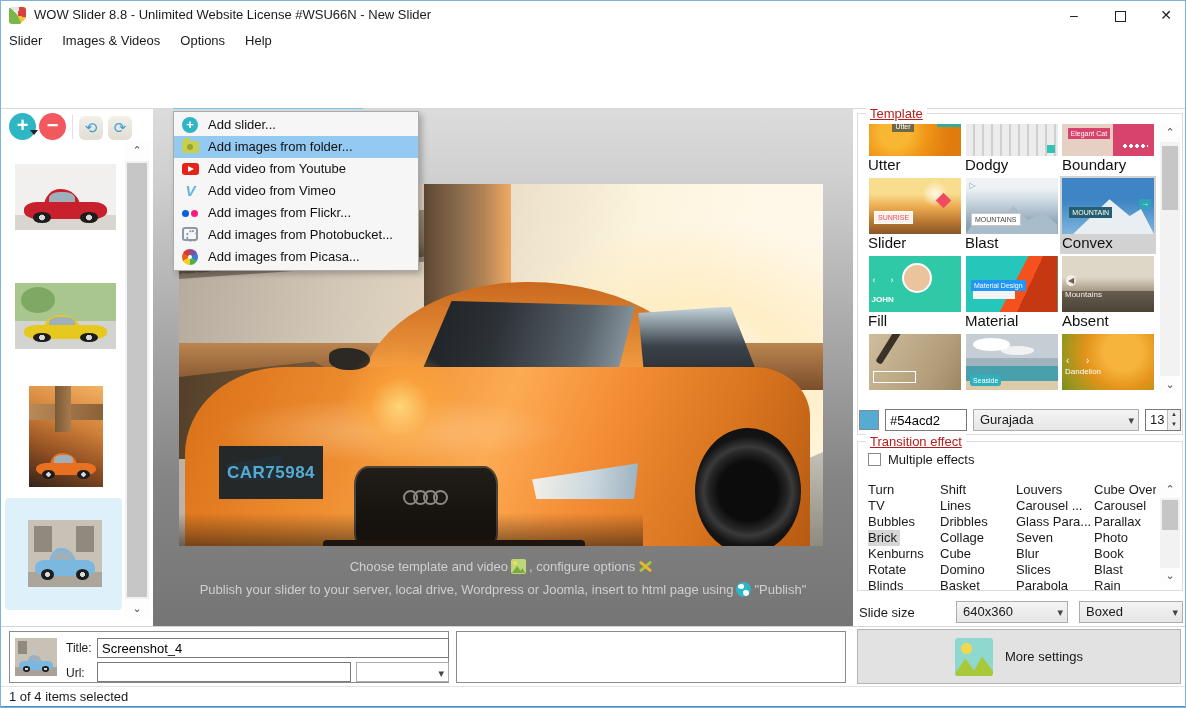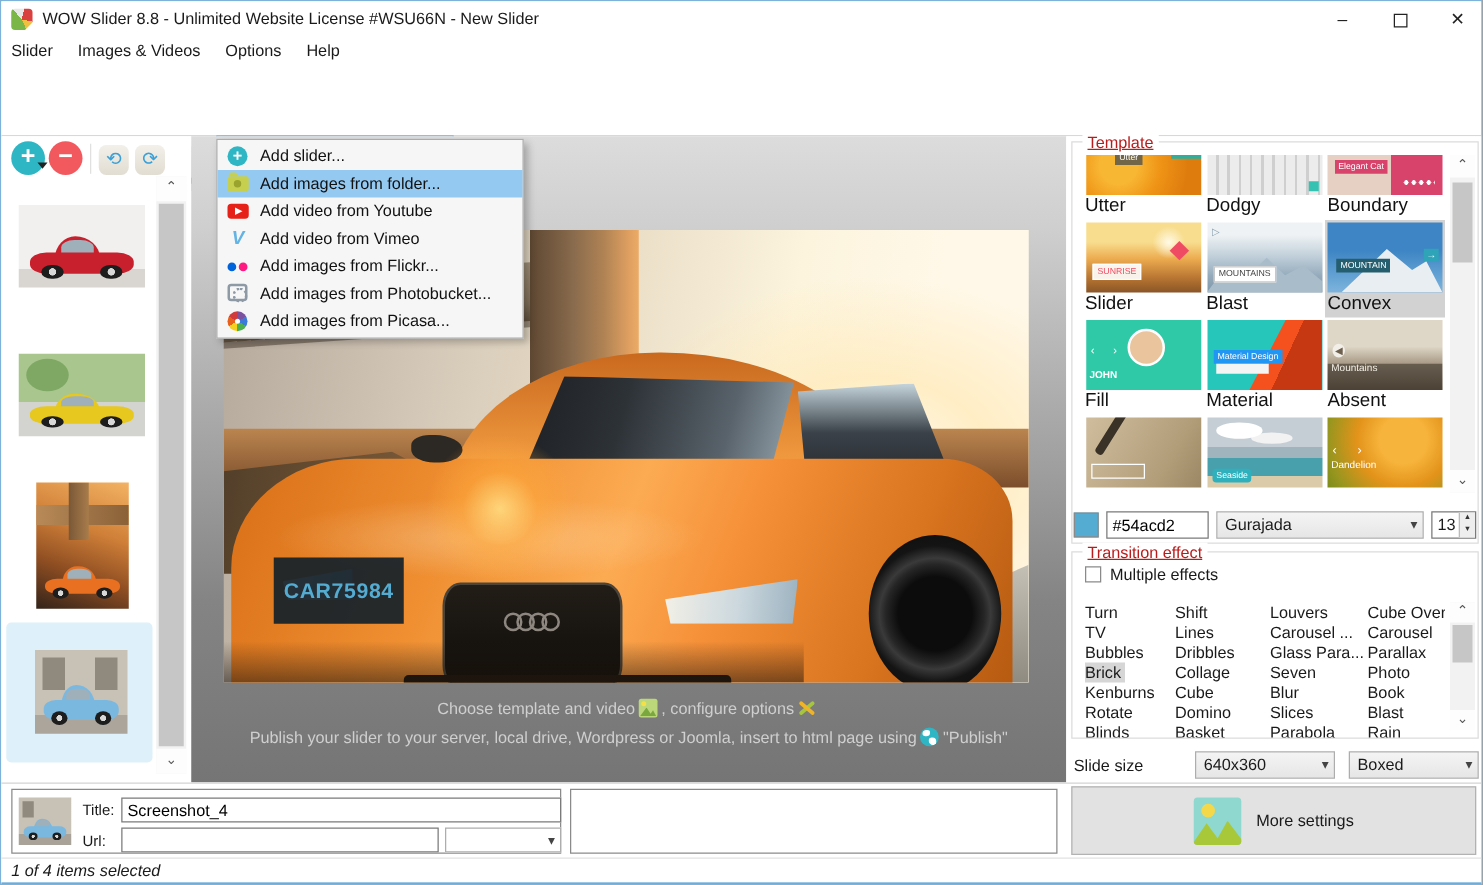--- a/index.html
+++ b/index.html
@@ -281,21 +281,21 @@
   #in-url{left:87px;top:30px;width:254px;height:20px;}
   #combo-target{left:346px;top:30px;width:93px;height:20px;background:#fff;}
   #desc-box{position:absolute;left:455px;top:4px;width:390px;height:52px;border:1px solid #8a8a8a;background:#fff;}
   #more-box{position:absolute;left:856px;top:2px;width:324px;height:55px;background:#e2e2e2;border:1px solid #b2b2b2;
       display:flex;align-items:center;justify-content:center;gap:12px;}
   #more-ic{width:38px;height:38px;background:#8fd8d0;border-radius:3px;position:relative;overflow:hidden;}
   #more-ic::before{content:"";position:absolute;left:6px;top:5px;width:11px;height:11px;border-radius:50%;background:#f5d84a;}
   #more-ic::after{content:"";position:absolute;left:-2px;bottom:-1px;width:44px;height:20px;background:#a8c83a;
       clip-path:polygon(0 100%,28% 10%,48% 70%,66% 0,100% 100%);}
   
-  #statusbar{position:absolute;left:0;top:685px;width:1186px;height:23px;background:#fff;border-top:1px solid #e2e2e2;border-bottom:3px solid #3f92d2;font-style:italic;}
+  #statusbar{position:absolute;left:0;top:685px;width:1186px;height:23px;background:#fff;border-top:1px solid #e2e2e2;border-bottom:3px solid #3f92d2;}
   #status-text{position:absolute;left:8px;top:0;line-height:20px;font-size:13px;}
 </style>
 </head>
 <body>
 
 <div id="win">
 
   <div id="titlebar">
     <div id="appicon"></div>
     <div id="wtitle">WOW Slider 8.8 - Unlimited Website License #WSU66N - New Slider</div>

